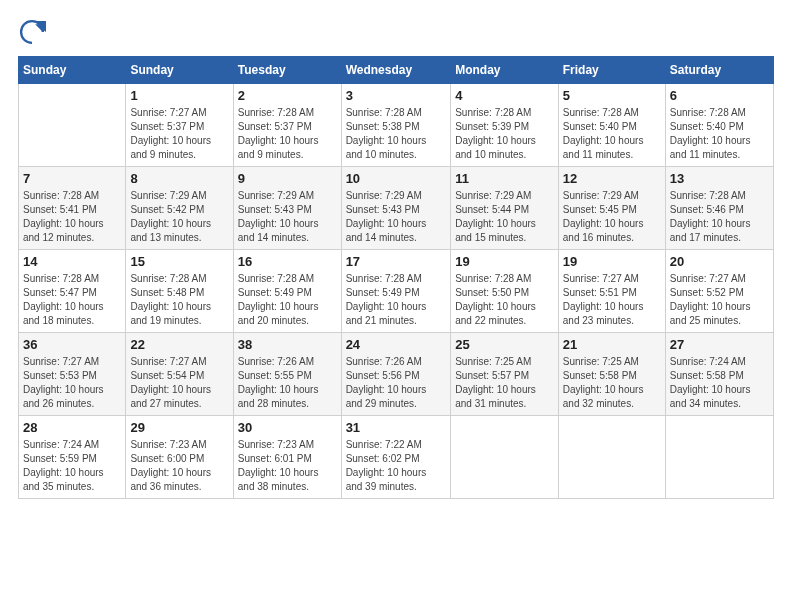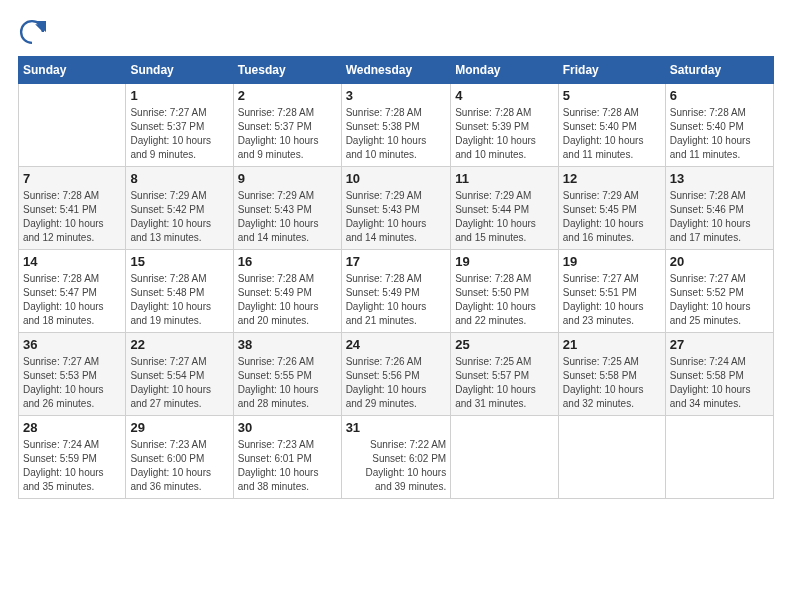--- a/index.html
+++ b/index.html
@@ -350,21 +350,21 @@
           </td>
           <td>
             <span class="day-num">30</span>
             <div class="day-info" style="white-space: pre-line;">Sunrise: 7:23 AM
 Sunset: 6:01 PM
 Daylight: 10 hours
 and 38 minutes.</div>
           </td>
           <td>
             <span class="day-num">31</span>
-            <div class="day-info" style="white-space: pre-line; text-align: right;">Sunrise: 7:22 AM
+            <div class="day-info" style="white-space: pre-line;">Sunrise: 7:22 AM
 Sunset: 6:02 PM
 Daylight: 10 hours
 and 39 minutes.</div>
           </td>
           <td class="empty-cell"></td>
           <td class="empty-cell"></td>
           <td class="empty-cell"></td>
         </tr>
       </tbody>
   </table>

